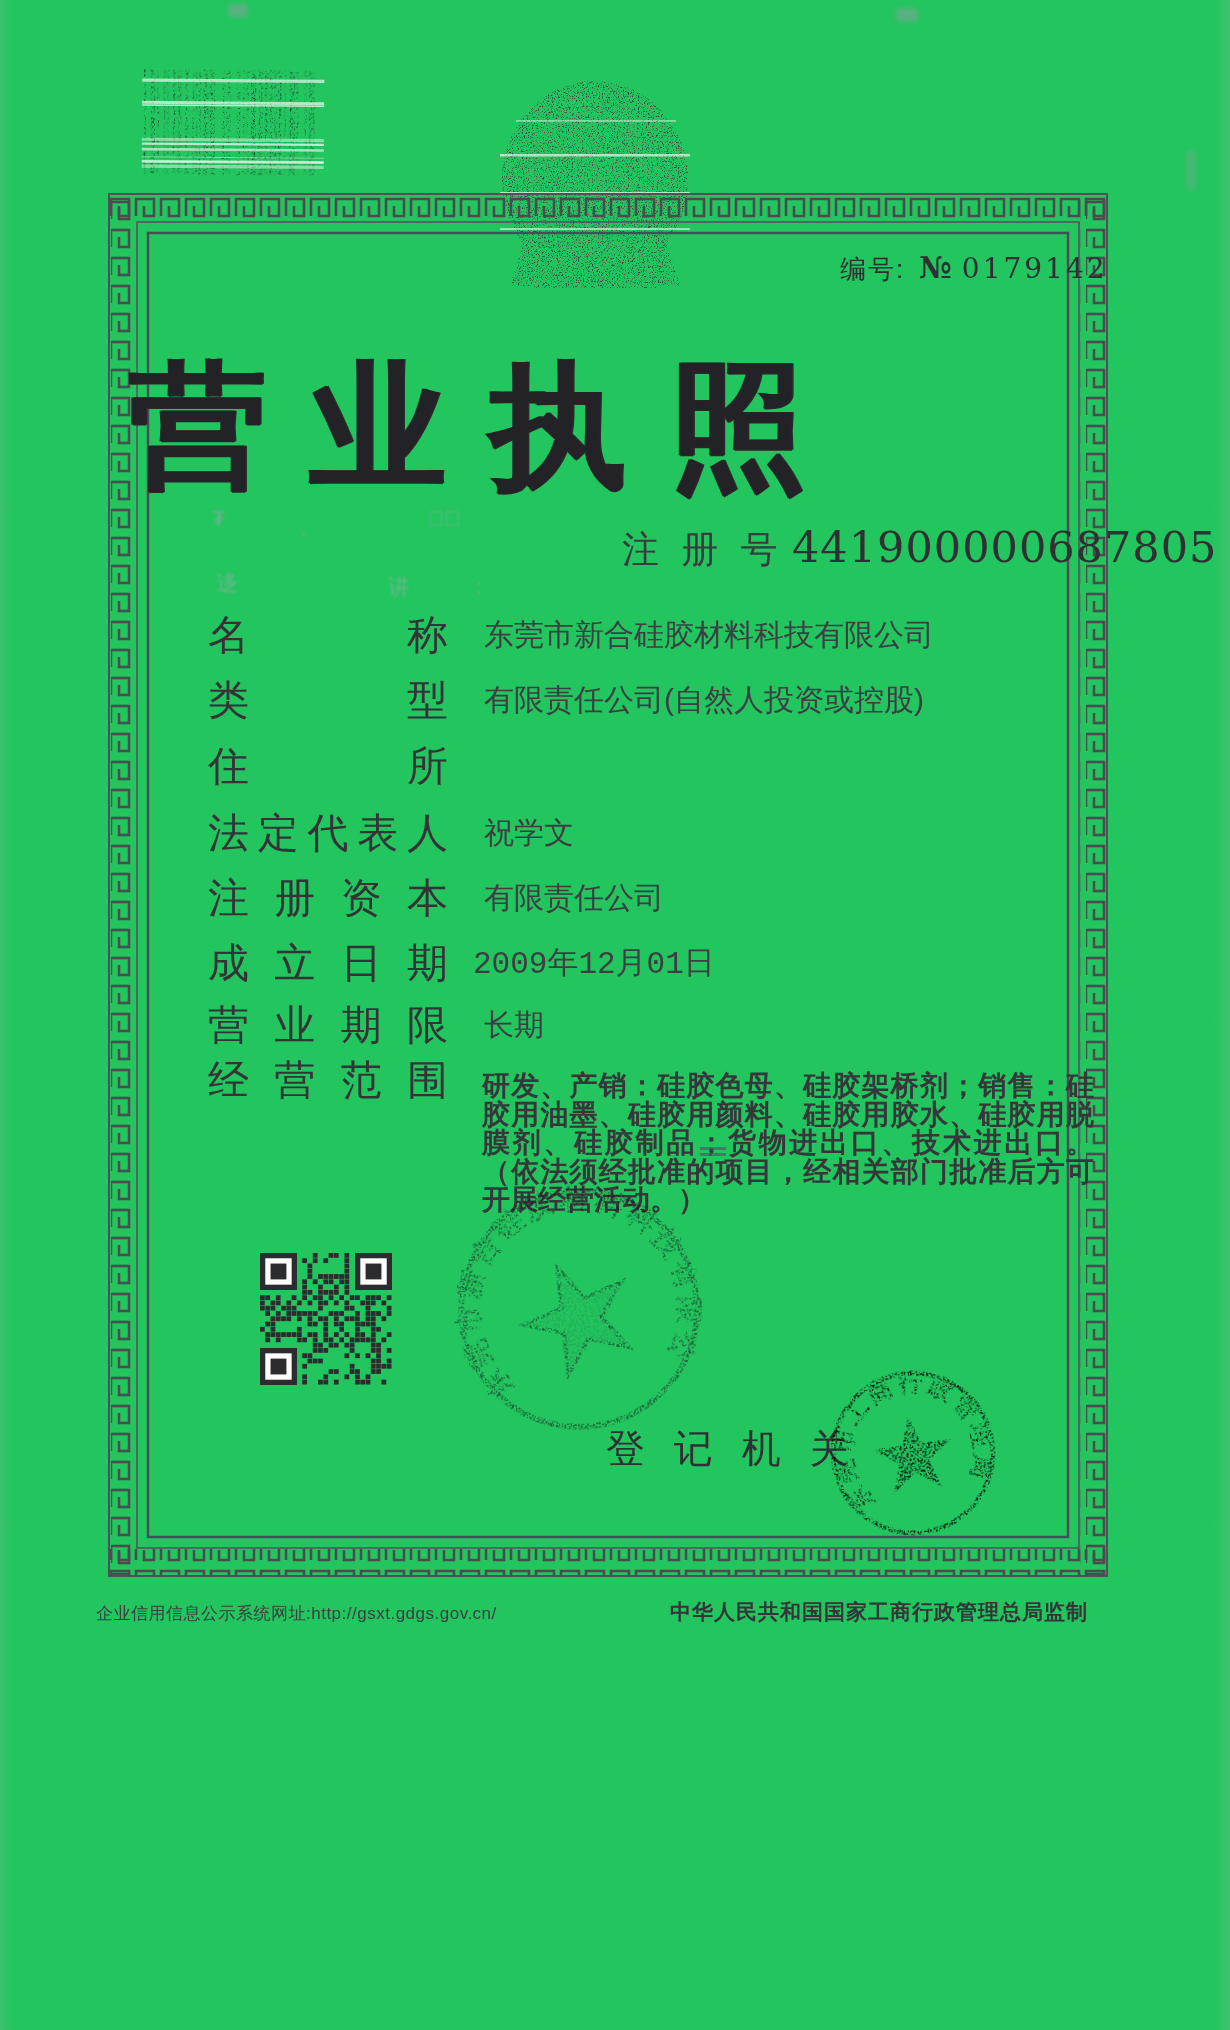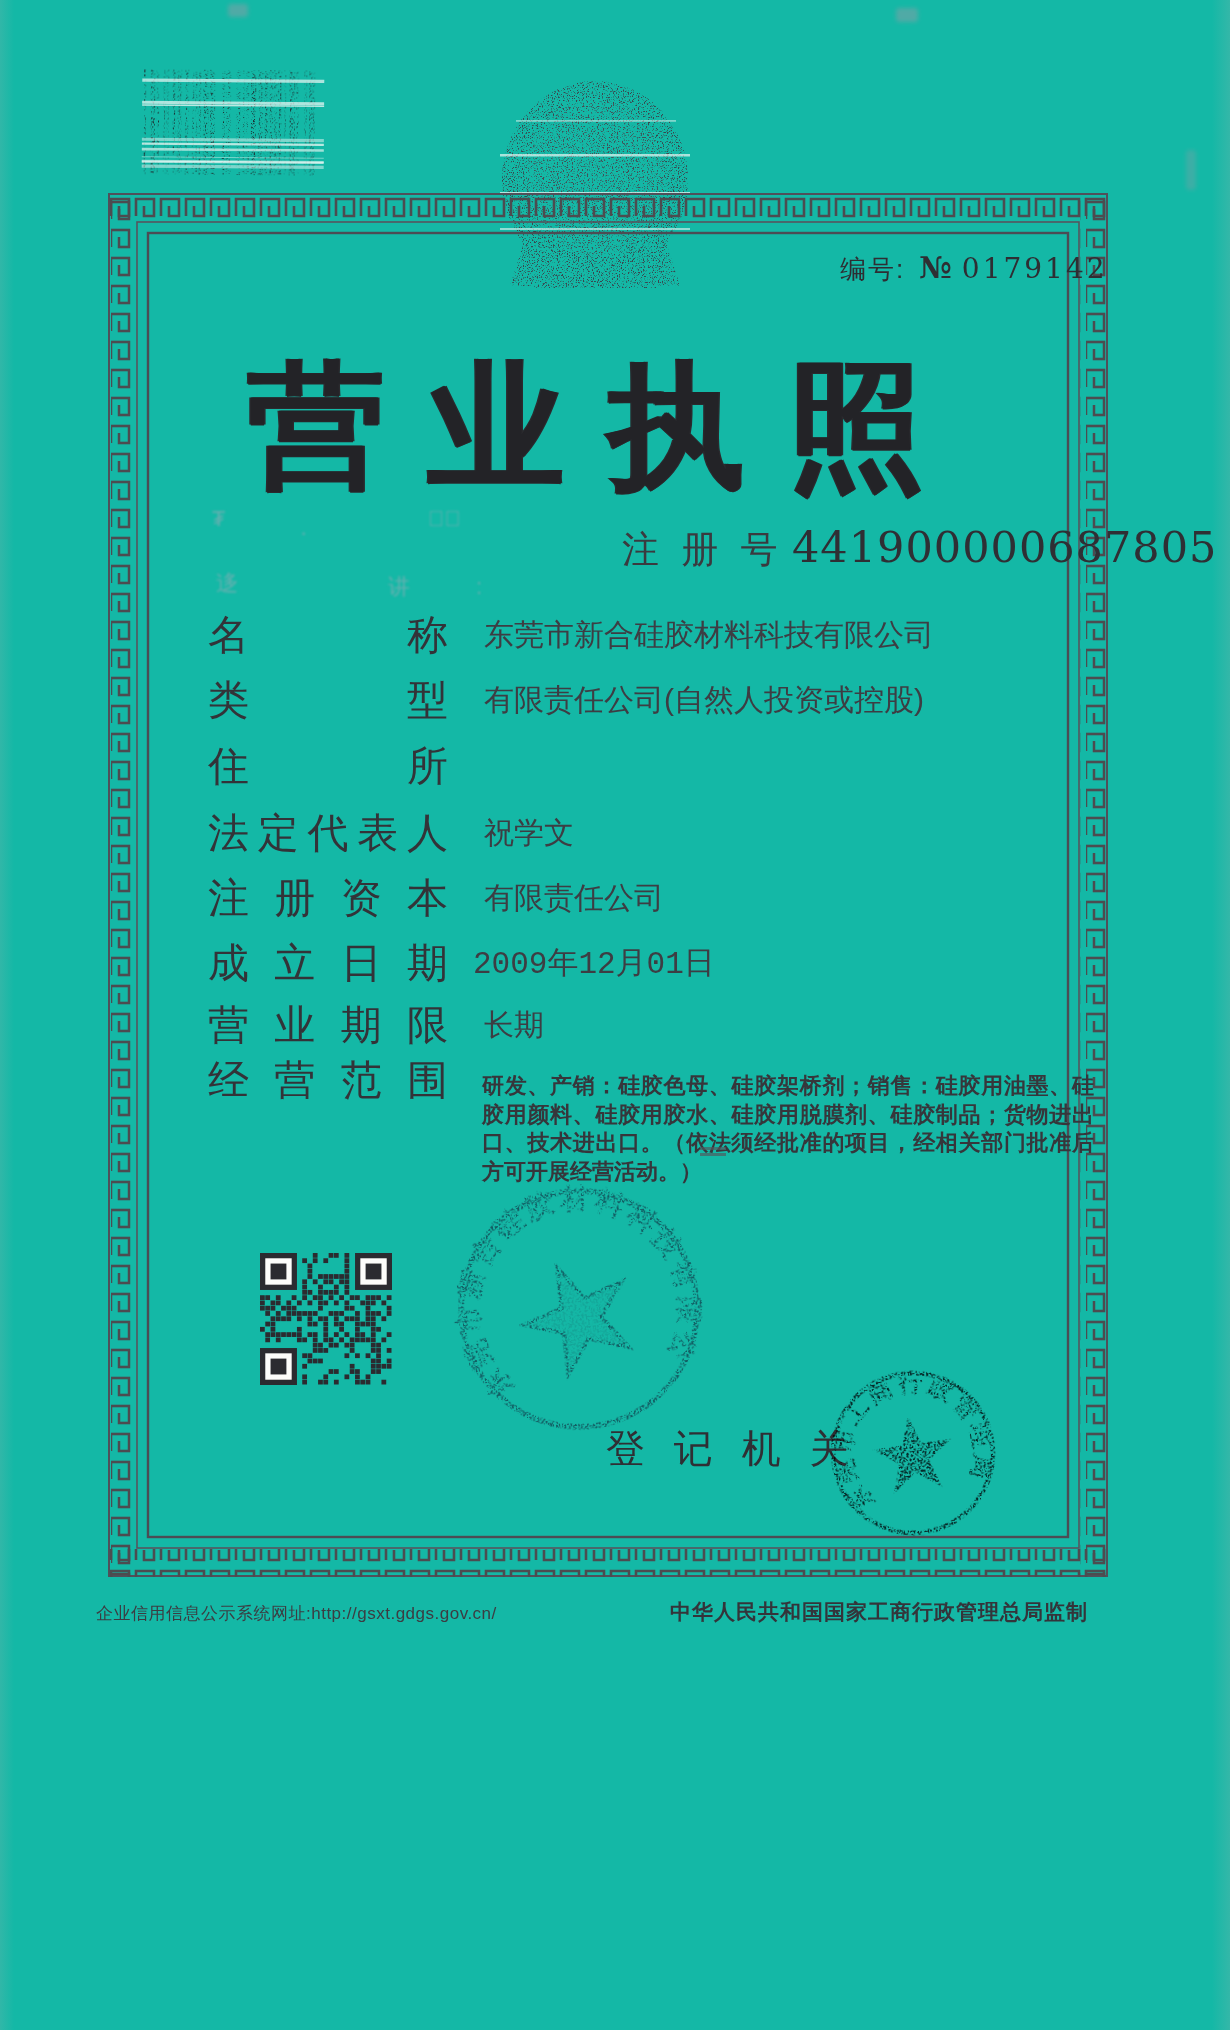--- a/index.html
+++ b/index.html
@@ -1,18 +1,18 @@
 <!DOCTYPE html>
 <html><head>
 <meta charset="utf-8">
 <style>
   html,body{margin:0;padding:0;background:#e8e8e6;}
   .page{
     position:relative; width:1230px; height:2030px; margin:0 auto;
-    background:#14b8a6; overflow:hidden;
+    background:#22c55e; overflow:hidden;
     font-family:"Liberation Sans", sans-serif; color:#333338;
   }
   .noise-edge{position:absolute; inset:0; pointer-events:none;
     background:linear-gradient(90deg, rgba(180,180,178,.18) 0, rgba(0,0,0,0) 14px, rgba(0,0,0,0) 1212px, rgba(180,180,178,.2) 100%);}
   svg{display:block;}
 
   
   .smudge{position:absolute; background:#9a9aa6; filter:blur(2px); opacity:.45; border-radius:3px;}
   .barcode{position:absolute; left:138px; top:66px; transform:rotate(.4deg);}
   .emblem{position:absolute; left:496px; top:80px; opacity:.92;}
@@ -20,42 +20,42 @@
   
   .frame{position:absolute; left:108px; top:193px;}
 
   
   .serial{position:absolute; left:840px; top:250px; font-size:26px; color:#2e2e33; letter-spacing:2px; white-space:nowrap;}
   .serial .no-sign{font-family:"DejaVu Serif", serif; font-weight:bold; font-size:30px; margin:0 8px 0 14px;}
   .serial .no-digits{font-family:"DejaVu Serif", serif; font-size:28px; letter-spacing:3px;}
 
   
   .title{
-    position:absolute; left:108px; top:336px; width:1000px; text-align:center;
+    position:absolute; left:108px; top:336px; width:1000px; text-align:left;
     font-size:136px; font-weight:bold; color:#232327; letter-spacing:44px; text-indent:44px;
     transform:translateX(-22px);
     text-shadow:1.6px 0 0 #2a2a2e, -1.6px 0 0 #2a2a2e, 0 1.2px 0 #2a2a2e;
     white-space:nowrap;
   }
 
   
   .regno{position:absolute; left:622px; top:522px; white-space:nowrap;}
   .regno .rl{font-size:37px; color:#3a3a3f; letter-spacing:6px;}
   .regno .rv{font-family:"DejaVu Serif", serif; font-size:43px; color:#2f2f34; letter-spacing:1px; margin-left:4px;}
 
   
   .row{position:absolute; left:208px; height:52px; display:flex; align-items:center;}
   .f-label{display:flex; justify-content:space-between; width:240px; font-size:41px; color:#333338; font-weight:500; flex:none;}
   .f-value{margin-left:36px; font-size:30px; color:#3d3d43; white-space:nowrap;}
   .r1{top:609px}.r2{top:674px}.r3{top:740px}.r4{top:807px}
   .r5{top:872px}.r6{top:937px}.r7{top:999px}.r8{top:1054px}
   .r6 .f-value{font-family:Liberation Mono, monospace; font-size:31px;margin-left:25px;}
   .scope-value{
     position:absolute; left:482px; top:1072px; width:612px;
-    font-size:22px; line-height:28.5px; color:#36363b; font-weight:600; text-align:justify;
+    font-size:28px; line-height:28.5px; color:#36363b; font-weight:600; text-align:justify;
   }
   .scope-tail{position:absolute; left:700px; top:1147px; width:26px; height:14px; opacity:.65;}
   .scope-tail div{height:3px; background:#55555c; margin-bottom:3px;}
 
   
   .faint{position:absolute; color:#a8aab8; opacity:.55; filter:blur(1.2px); font-size:22px;}
 
   
   .qr{position:absolute; left:260px; top:1253px;}
   .seal{position:absolute; mix-blend-mode:multiply;}

